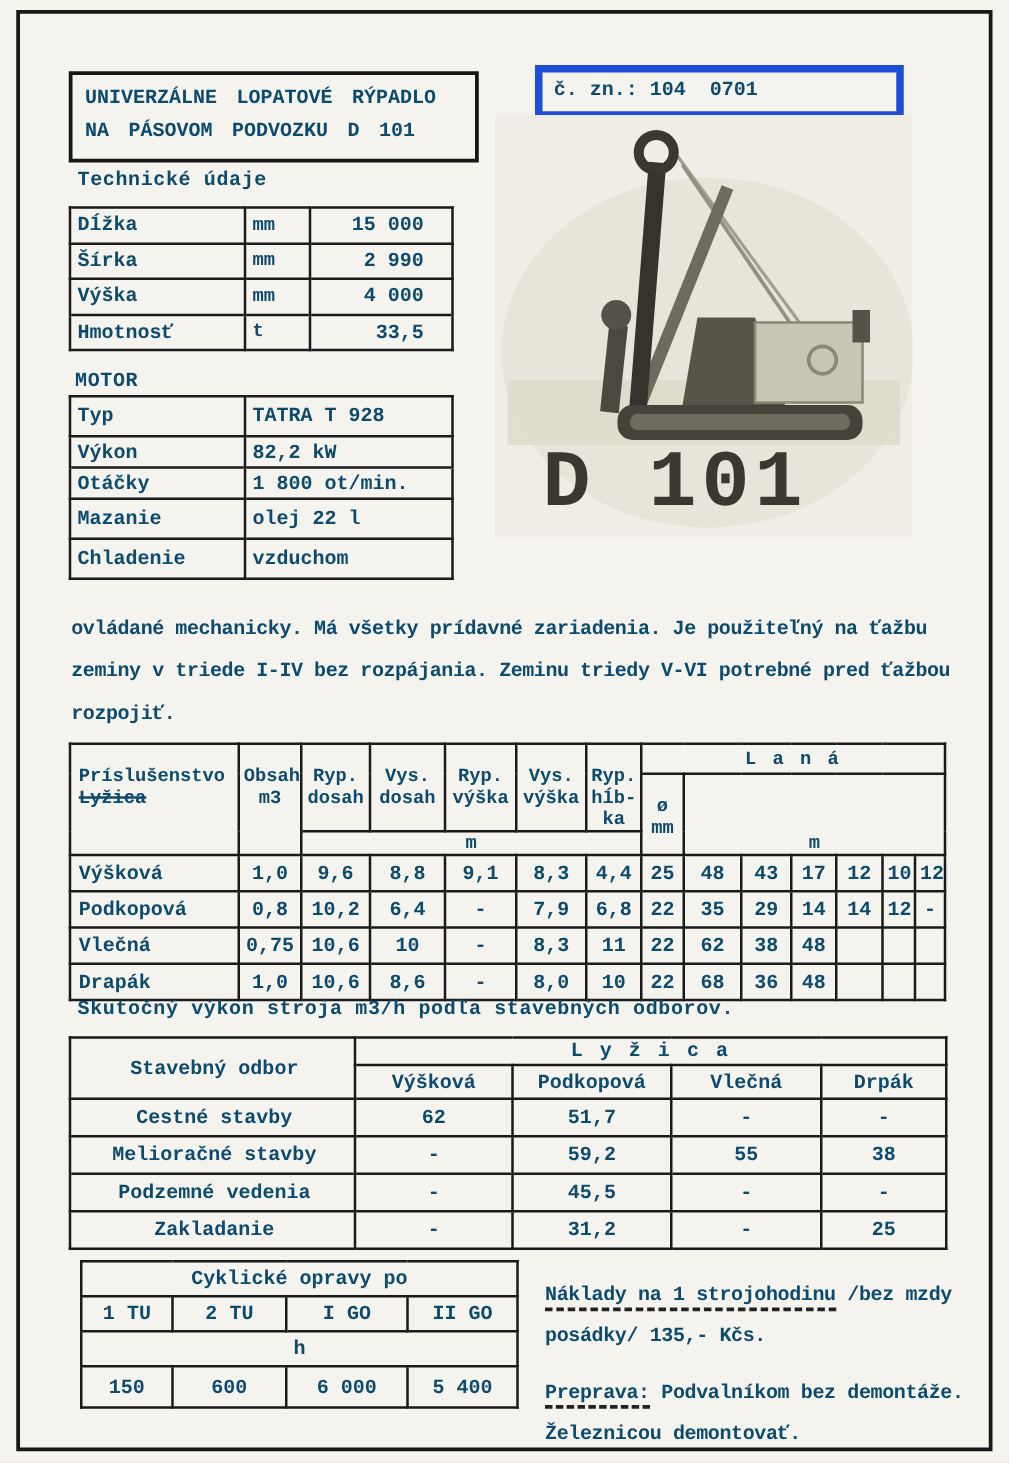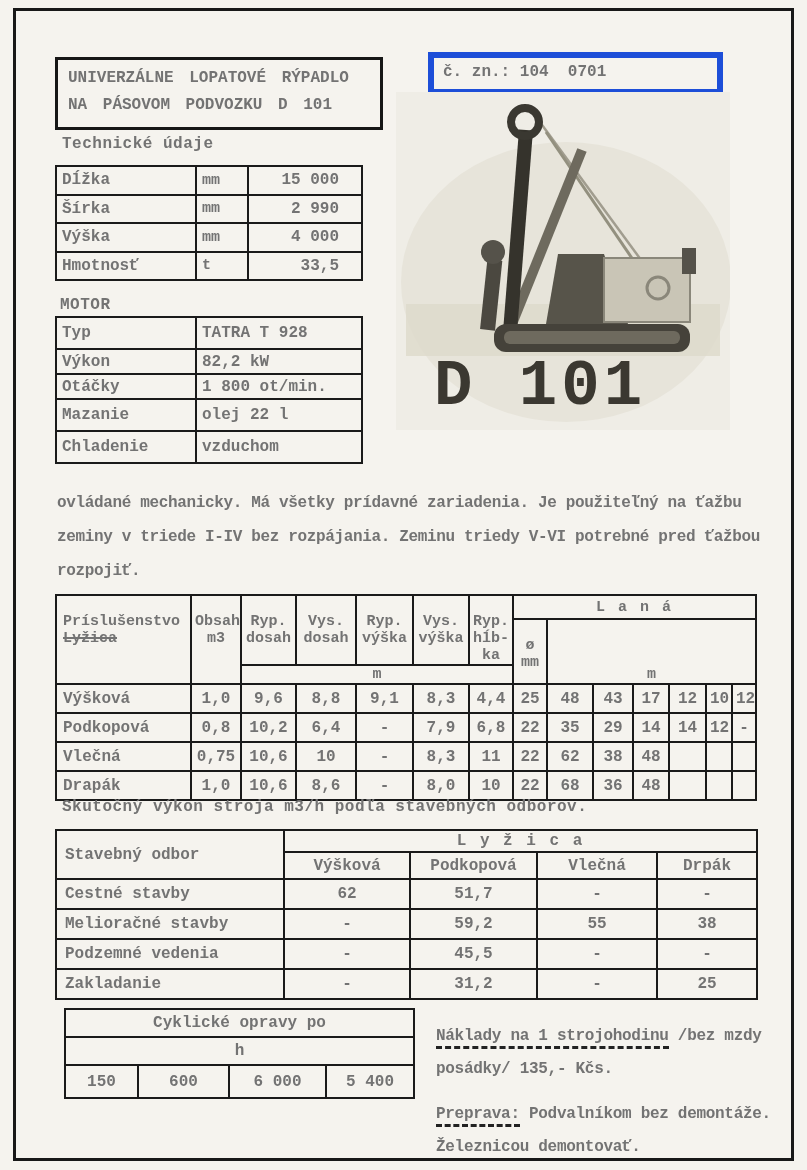--- a/index.html
+++ b/index.html
@@ -1,20 +1,20 @@
 <!DOCTYPE html>
 <html><head>
 <meta charset="utf-8">
 <style>
   html,body{margin:0;padding:0;background:#e8e6e0;}
   .page{
     position:relative;width:807px;height:1170px;margin:0 auto;
     background:#f5f3ee;overflow:hidden;
     font-family:"Liberation Mono","DejaVu Sans Mono",monospace;
-    font-weight:700;color:#737373;
+    font-weight:700;color:#0c4a6e;
   }
   .frame{position:absolute;left:13px;top:8px;right:13px;bottom:9px;border:3px solid #181818;}
   .abs{position:absolute;}
   .pre{white-space:pre;}
 
   
   .title-box{left:55px;top:57px;width:312px;height:62px;border:3px solid #161616;
     padding:5px 0 0 10px;font-size:16px;line-height:27px;word-spacing:6px;}
   .ref-box{left:428px;top:52px;width:274px;height:31px;border:6px solid #1d4ed8;
     font-size:16px;line-height:29px;padding-left:9px;}
@@ -53,21 +53,21 @@
   .strike{text-decoration:line-through;text-decoration-thickness:2px;}
   .lana-t{letter-spacing:2px;}
   .m-low{vertical-align:bottom;padding-bottom:2px;}
 
   
   .perf-table{left:55px;top:829px;width:701px;}
   .perf-table td{text-align:center;}
   .perf-table tr.g td{height:20px;}
   .perf-table tr.h td{height:25px;}
   .perf-table tr.body td{height:28px;}
-  .perf-table td.nm{text-align:left;padding-left:8px;}
+  .perf-table td.nm{text-align:center;padding-left:8px;}
   .perf-table .grp{letter-spacing:2px;}
 
   
   .rep-table{left:64px;top:1008px;width:349px;}
   .rep-table td{text-align:center;height:26px;}
   .rep-table tr.v td{height:31px;}
 
   
   .notes{left:424px;top:1008px;width:370px;font-size:16px;line-height:33px;letter-spacing:-0.3px;}
   .notes p{margin:12px;}
@@ -366,20 +366,26 @@
         <col style="width:73px">
         <col style="width:91px">
         <col style="width:97px">
         <col style="width:88px">
       </colgroup>
     <tbody>
         <tr>
       <td colspan="4">Cyklické opravy po</td>
     </tr>
     <tr>
+      <td>1 TU</td>
+      <td>2 TU</td>
+      <td>I GO</td>
+      <td>II GO</td>
+    </tr>
+    <tr>
       <td colspan="4">h</td>
     </tr>
     <tr class="v">
       <td>150</td>
       <td>600</td>
       <td>6 000</td>
       <td>5 400</td>
     </tr>
   </tbody>
     </table>

